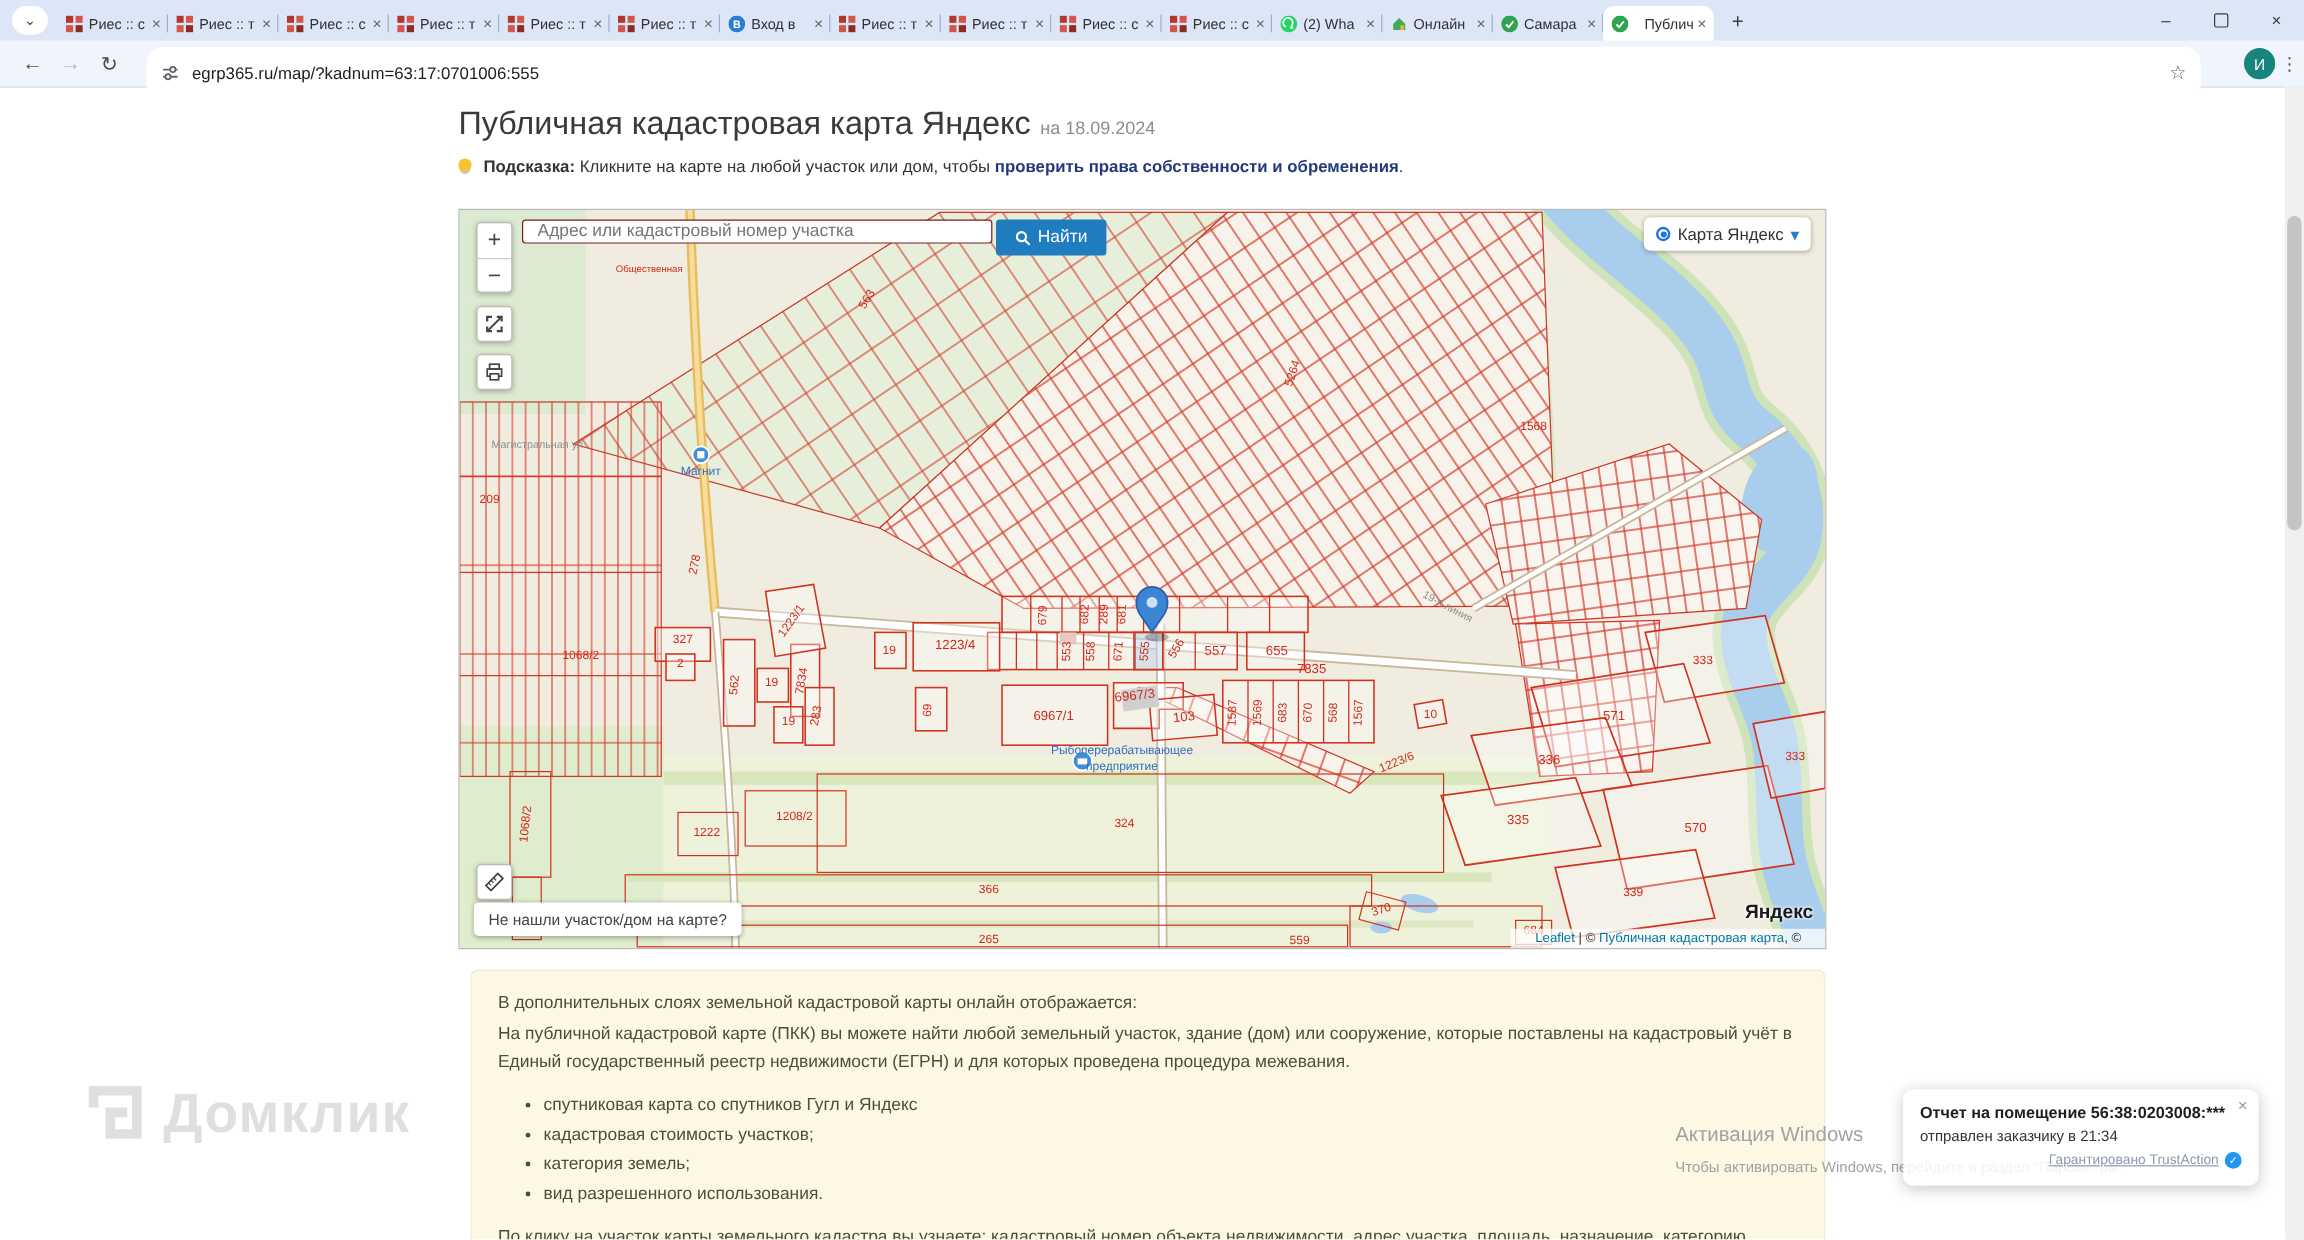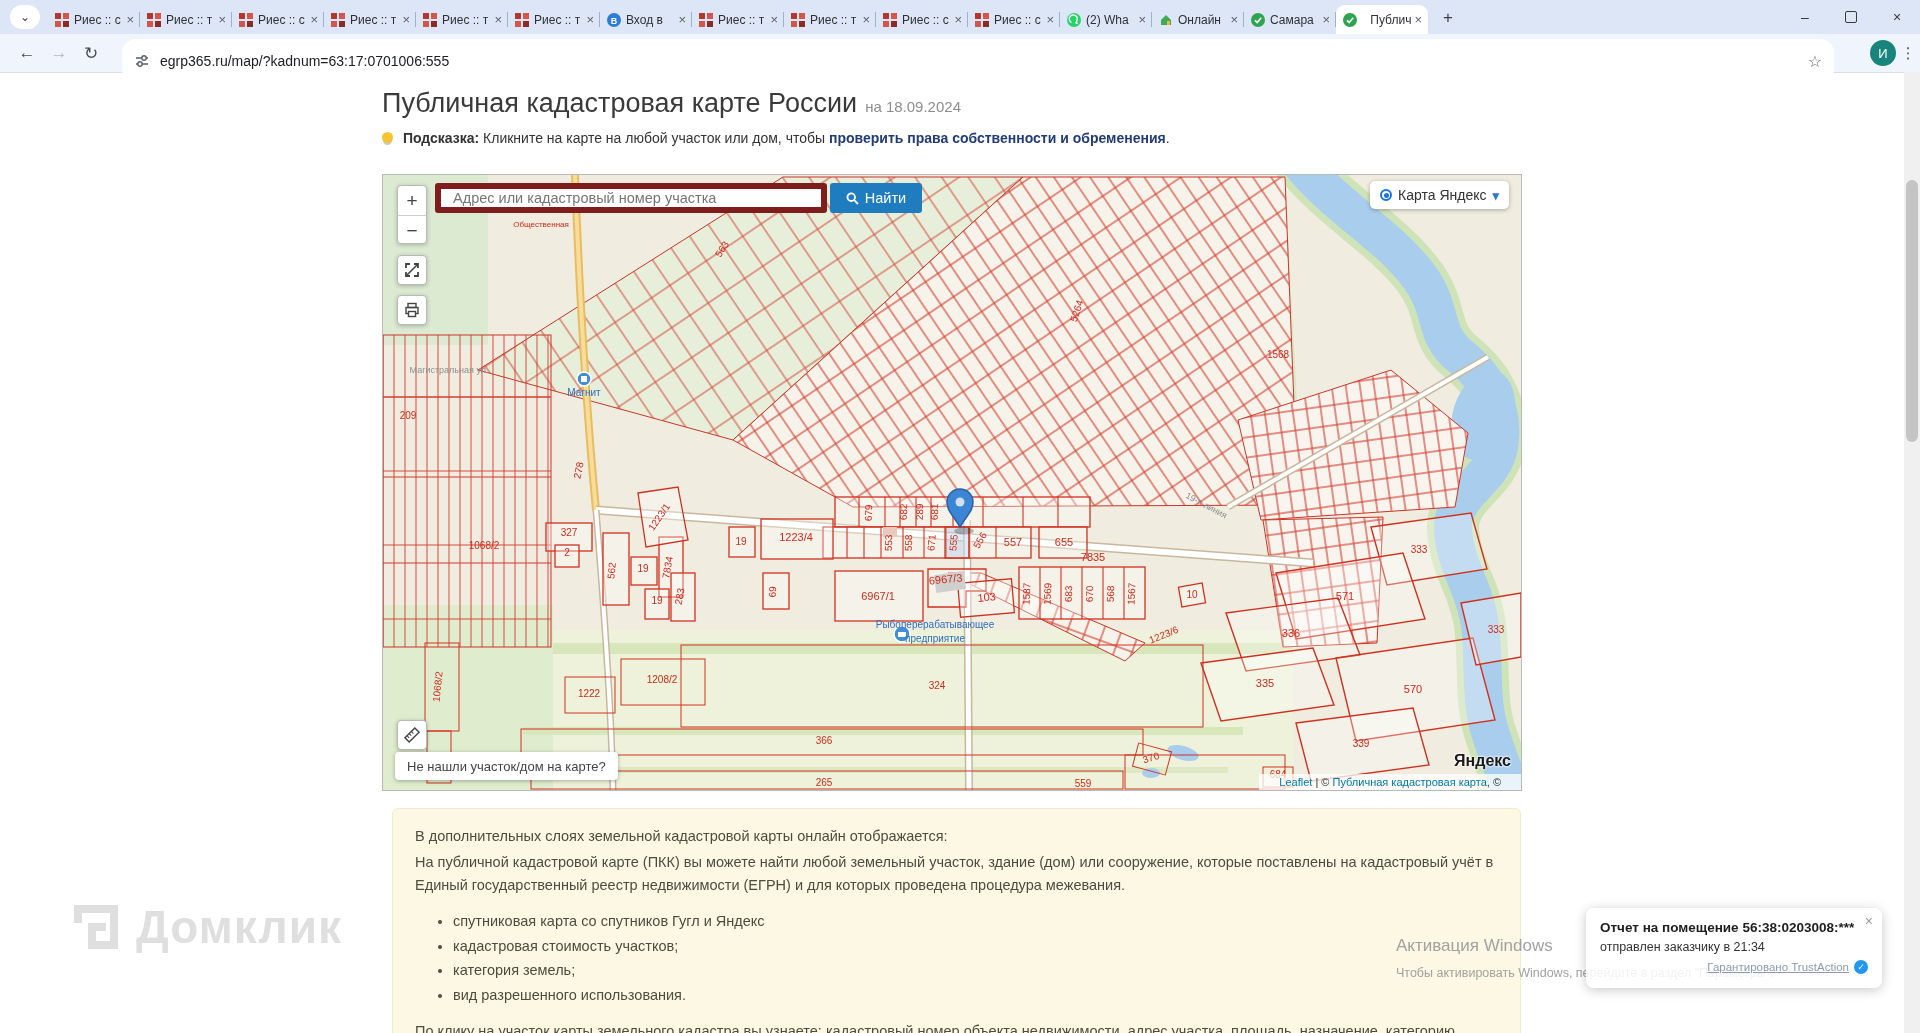--- a/index.html
+++ b/index.html
@@ -40,21 +40,21 @@
     box-shadow:0 3px 0 -1px #c9c9c9;}
   .hint b.link{color:#223a77;}
   
   .mapwrap{position:absolute;left:383px;top:175px;width:1138px;height:615px;outline:1px solid #b9b9b9;overflow:hidden;background:#f0ecdf;}
   .lbtn{position:absolute;background:#fff;border:1px solid #b9b9b9;border-radius:4px;width:30px;height:30px;
     display:flex;align-items:center;justify-content:center;font-size:19px;color:#444;box-sizing:border-box;box-shadow:0 1px 4px rgba(0,0,0,.25);}
   .zoomstack{position:absolute;left:14px;top:10px;width:30px;height:59px;background:#fff;border:1px solid #b9b9b9;
     border-radius:4px;box-sizing:border-box;box-shadow:0 1px 4px rgba(0,0,0,.25);}
   .zoomstack .zi,.zoomstack .zo{height:29px;display:flex;align-items:center;justify-content:center;font-size:19px;color:#444;}
   .zoomstack .zi{border-bottom:1px solid #ccc;}
-  .searchbar{position:absolute;left:52px;top:8px;width:392px;height:30px;background:#fff;border:6px solid #7f1d1d;
+  .searchbar{position:absolute;left:52px;top:8px;width:392px;height:20px;background:#fff;border:1px solid #7f1d1d;
     border-radius:3px;box-sizing:border-box;display:flex;align-items:center;padding:0 10px;}
   .searchbar input{border:none;outline:none;width:100%;font-size:14.5px;color:#333;font-family:"Liberation Sans",sans-serif;background:transparent;}
   .findbtn{position:absolute;left:447px;top:8px;width:92px;height:30px;background:#1f7dbf;border-radius:3px;color:#fff;
     font-size:14.5px;display:flex;align-items:center;justify-content:center;gap:6px;}
   .layerpill{position:absolute;right:12px;top:6px;height:28px;background:#fff;border-radius:5px;box-shadow:0 1px 4px rgba(0,0,0,.3);
     display:flex;align-items:center;padding:0 10px;font-size:14px;color:#333;gap:6px;}
   .radio{width:12px;height:12px;border:2px solid #1a73e8;border-radius:50%;box-sizing:border-box;position:relative;}
   .radio:after{content:"";position:absolute;left:1.5px;top:1.5px;width:5px;height:5px;border-radius:50%;background:#1a73e8;}
   .chev{color:#2a7cc8;font-size:13px;font-weight:bold;}
   .notfound{position:absolute;left:12px;bottom:10px;height:28px;background:#fff;border-radius:4px;box-shadow:0 1px 4px rgba(0,0,0,.3);
@@ -304,21 +304,21 @@
         <circle cx="6" cy="11" r="2.2" fill="#eff4fd" stroke="#5f6368" stroke-width="1.4"></circle>
       </svg>
       <span class="urltext">egrp365.ru/map/?kadnum=63:17:0701006:555</span>
       <span class="star">☆</span>
     </div>
     <div class="avatar">И</div>
     <div class="menu3">⋮</div>
   </div>
 
   <div class="ptitle">
-    <span>Публичная кадастровая карте России</span><span class="pdate">на 18.09.2024</span>
+    <span>Публичная кадастровая карта Яндекс</span><span class="pdate">на 18.09.2024</span>
   </div>
   <div class="hint">
     <span class="bulb"></span>
     <b>Подсказка:</b><span> Кликните на карте на любой участок или дом, чтобы </span><b class="link">проверить права собственности и обременения</b><span>.</span>
   </div>
 
   <div class="mapwrap">
     <svg id="mapsvg" width="1138" height="615" viewBox="0 0 1138 615">
       <defs>
         <pattern id="lotsG" width="22" height="36" patternUnits="userSpaceOnUse" patternTransform="rotate(-34)">

